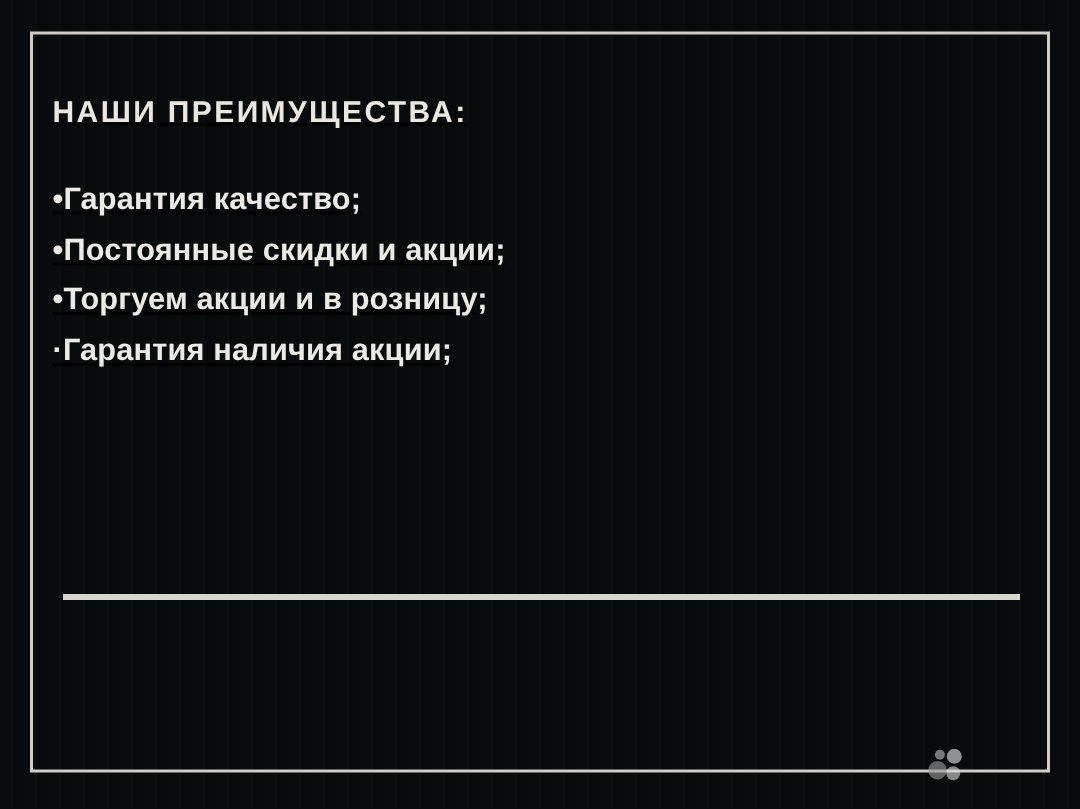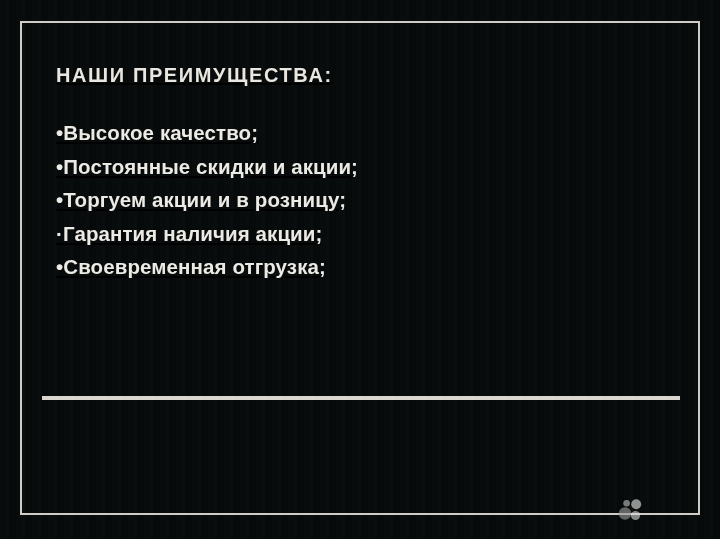--- a/index.html
+++ b/index.html
@@ -38,21 +38,21 @@
     top: 21px;
     width: 680px;
     height: 494px;
     border: 2px solid #cfcdc6;
     box-sizing: border-box;
     pointer-events: none;
   }
 
   #content {
     position: absolute;
-    left: 56px;
+    left: 35px;
     top: 60px;
     width: 632px;
     text-decoration: underline;
   }
 
   #title {
     color: #e9e7e0;
     font-size: 20px;
     font-weight: bold;
     letter-spacing: 1.6px;
@@ -112,25 +112,24 @@
 <body>
 
 <div id="poster">
 
   <div id="frame"></div>
 
   <div id="content">
     <h1 id="title">НАШИ ПРЕИМУЩЕСТВА:</h1>
 
     <ul id="benefits-list">
-      <li>•Высокое качество;</li>
+      <li>•Гарантия качество;</li>
       <li>•Постоянные скидки и акции;</li>
       <li>•Торгуем акции и в розницу;</li>
       <li>·Гарантия наличия акции;</li>
-      <li>•Своевременная отгрузка;</li>
     </ul>
   </div>
 
   <div id="divider"></div>
 
   <div id="avito-watermark">
     <svg id="avito-mark" width="26" height="22" viewBox="0 0 26 22">
       <circle cx="7" cy="14.5" r="6.2" fill="#9a9a9a"></circle>
       <circle cx="17.5" cy="16.5" r="4.6" fill="#d6d6d6"></circle>
       <circle cx="18.2" cy="5.2" r="5.0" fill="#e2e2e2"></circle>

